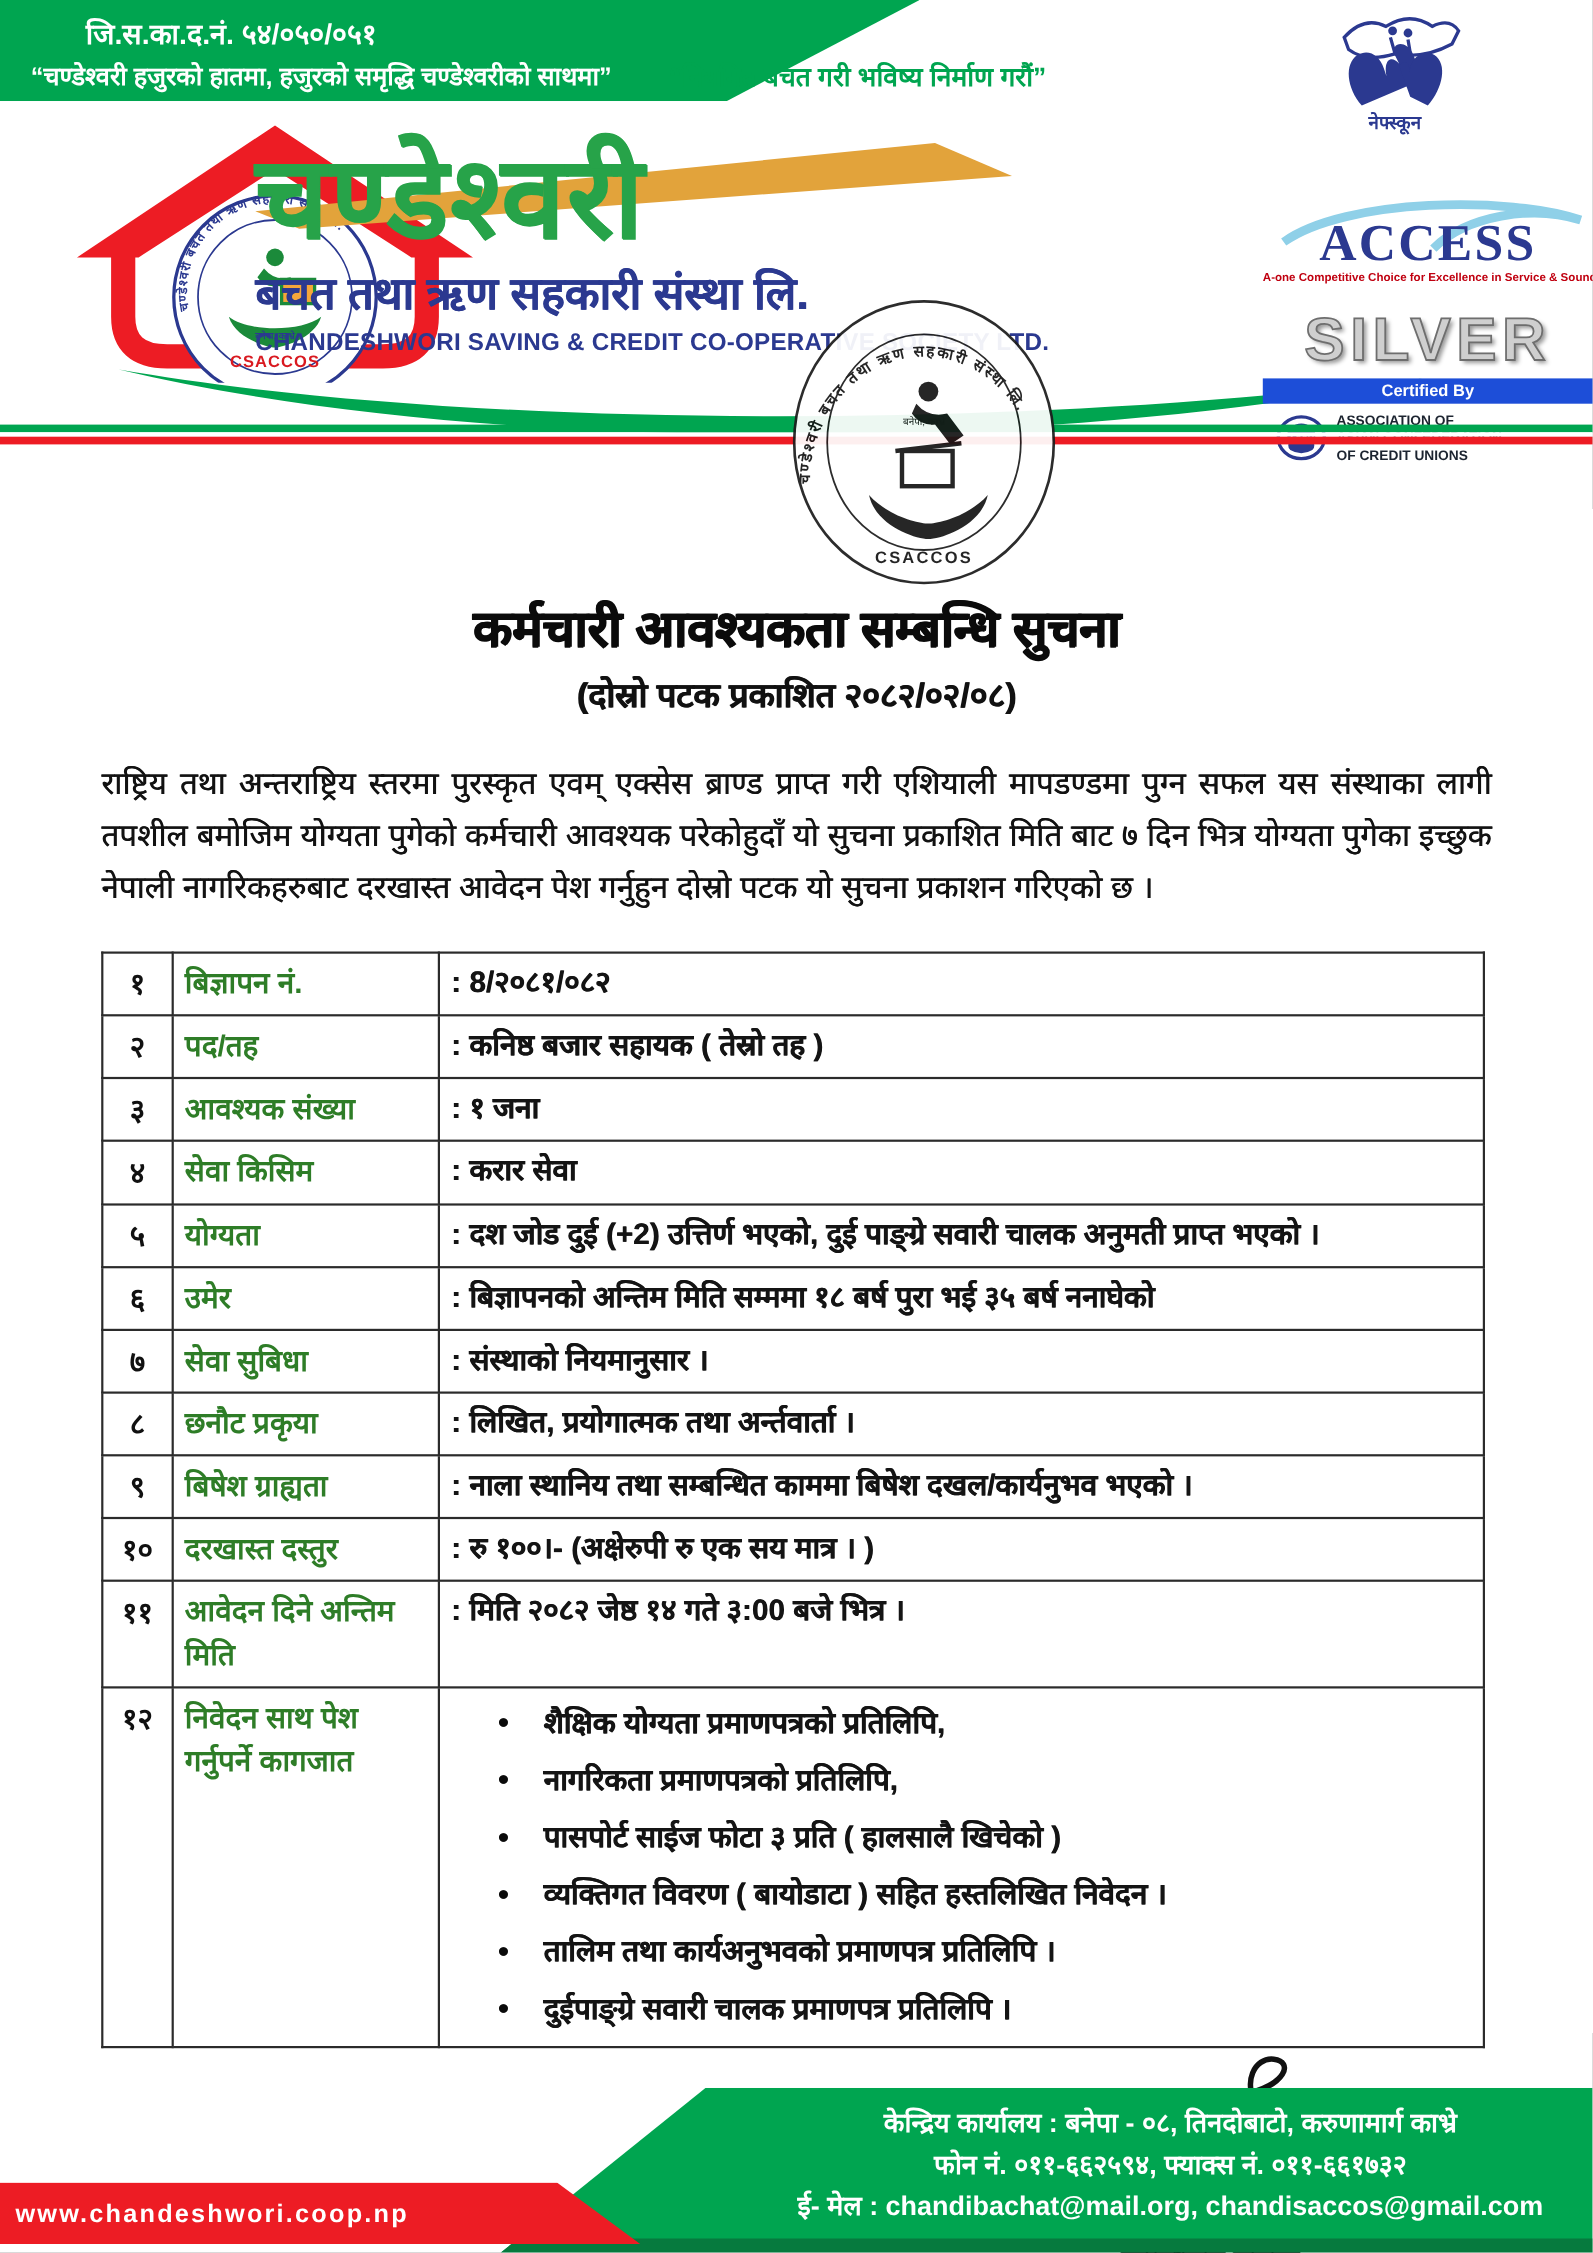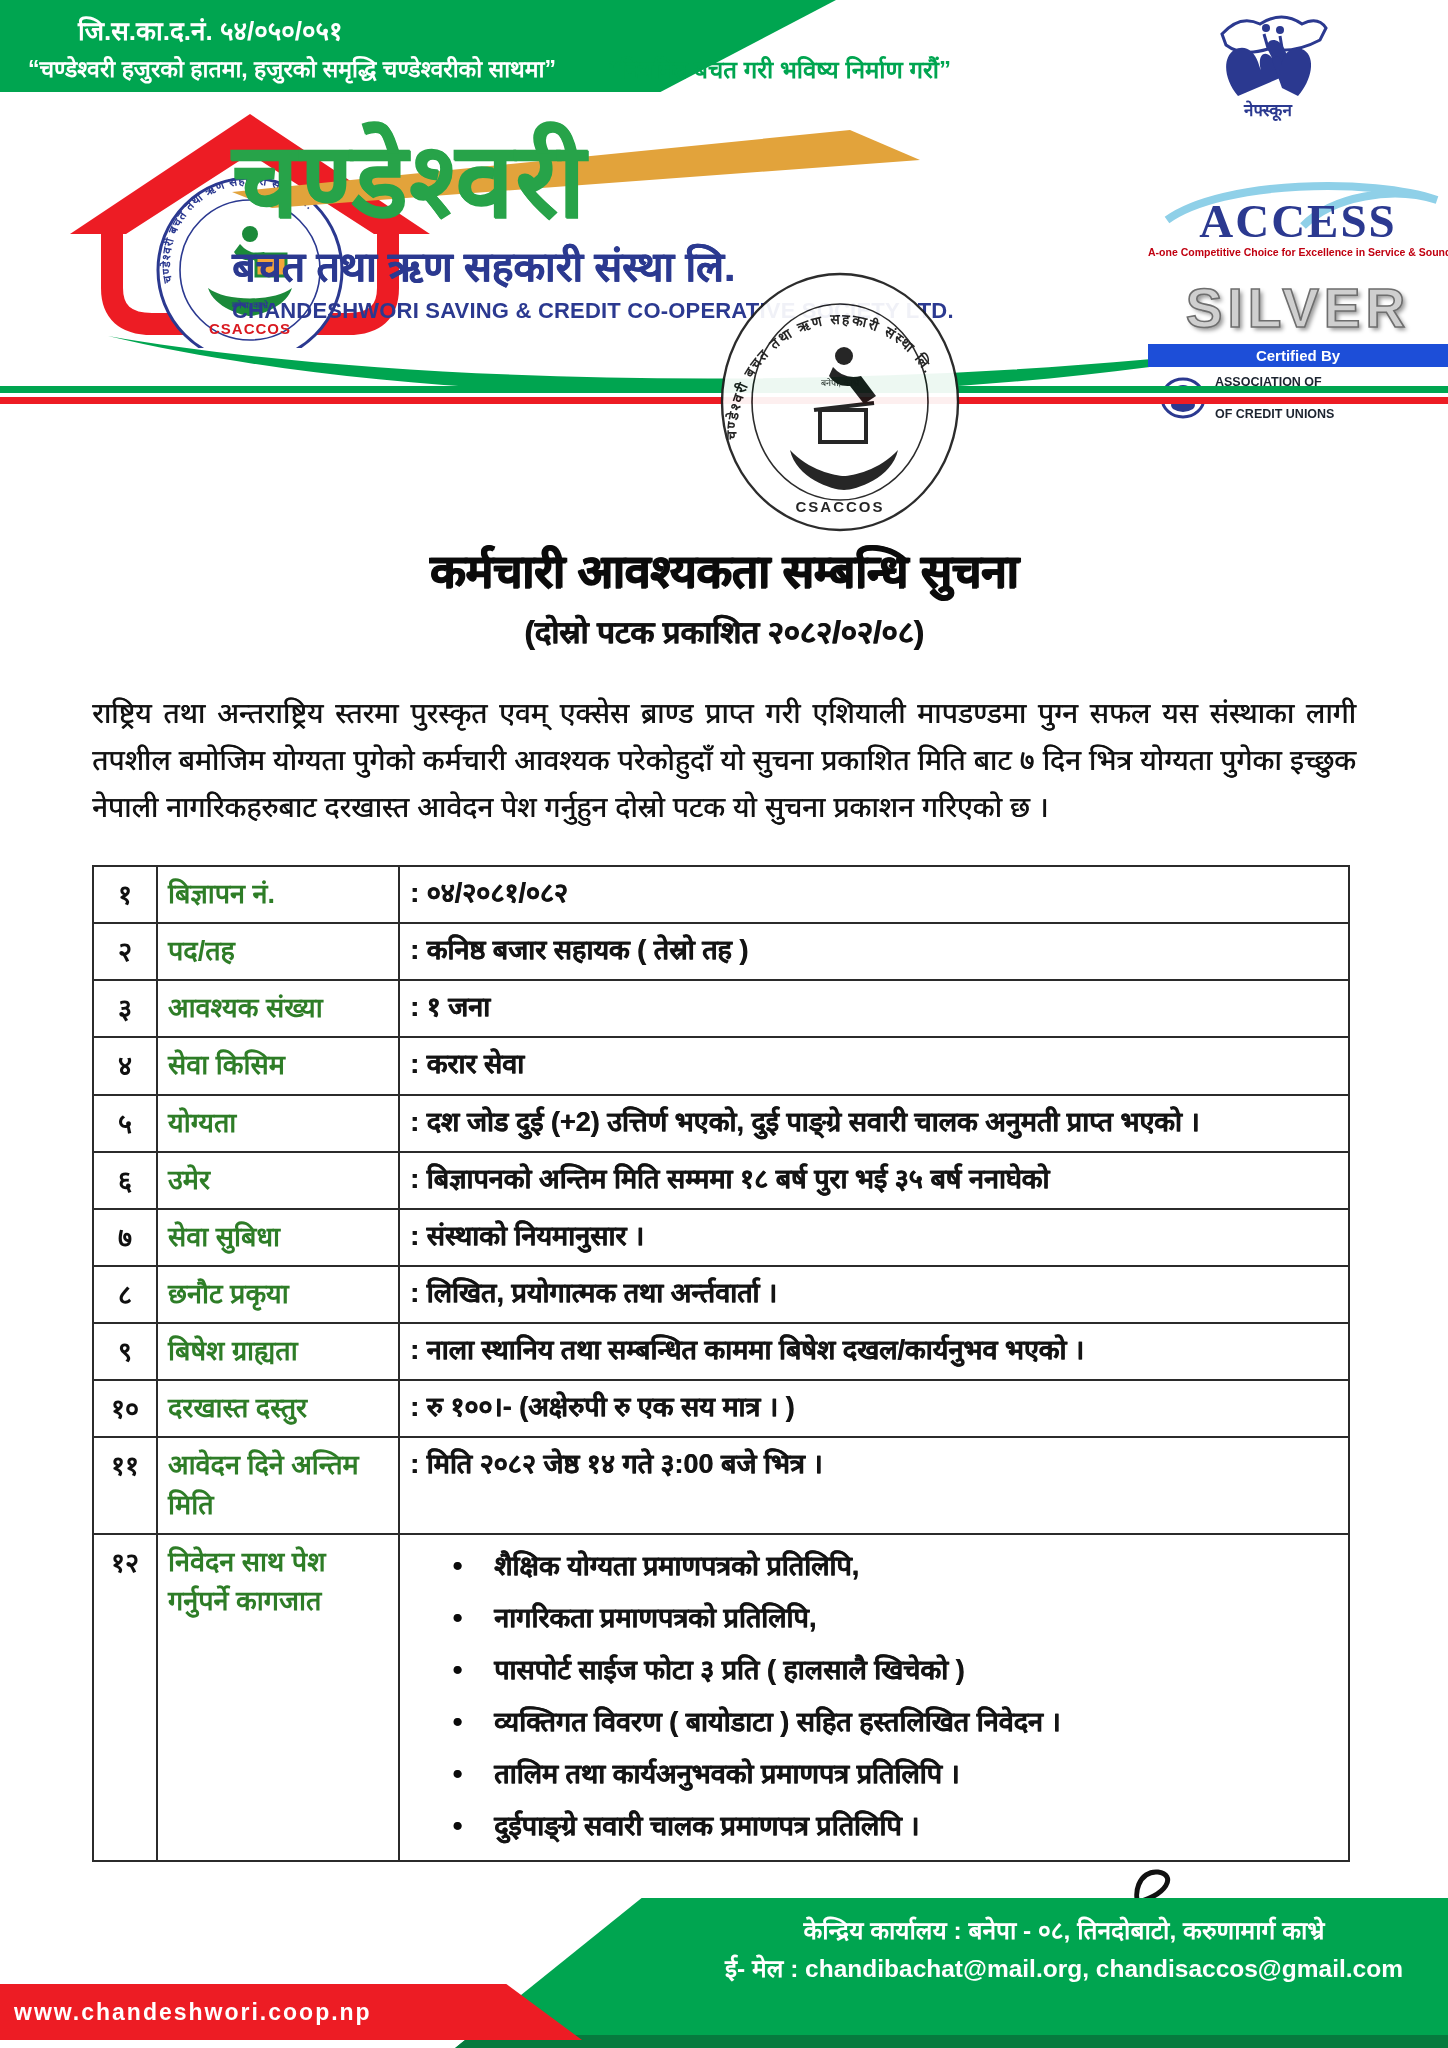--- a/index.html
+++ b/index.html
@@ -190,21 +190,21 @@
 
     <div class="notice-title">कर्मचारी आवश्यकता सम्बन्धि सुचना</div>
     <div class="notice-subtitle">(दोस्रो पटक प्रकाशित २०८२/०२/०८)</div>
     <div class="notice-body">राष्ट्रिय तथा अन्तराष्ट्रिय स्तरमा पुरस्कृत एवम् एक्सेस ब्राण्ड प्राप्त गरी एशियाली मापडण्डमा पुग्न सफल यस संस्थाका लागी तपशील बमोजिम योग्यता पुगेको कर्मचारी आवश्यक परेकोहुदाँ यो सुचना प्रकाशित मिति बाट ७ दिन भित्र योग्यता पुगेका इच्छुक नेपाली  नागरिकहरुबाट दरखास्त आवेदन पेश गर्नुहुन दोस्रो पटक यो सुचना प्रकाशन गरिएको छ ।</div>
 
     <table class="req">
       <tbody>
         <tr>
           <td class="c-num">१</td>
           <td class="c-label">बिज्ञापन नं.</td>
-          <td class="c-value">: ०४/२०८१/०८२</td>
+          <td class="c-value">: 8/२०८१/०८२</td>
         </tr>
         <tr>
           <td class="c-num">२</td>
           <td class="c-label">पद/तह</td>
           <td class="c-value">: कनिष्ठ बजार सहायक ( तेस्रो तह )</td>
         </tr>
         <tr>
           <td class="c-num">३</td>
           <td class="c-label">आवश्यक संख्या</td>
           <td class="c-value">: १ जना</td>
@@ -273,20 +273,21 @@
       </svg>
       <div class="sig-rule"></div>
       <div class="sig-name">रबिन्द्र भक्त पोटे</div>
       <div class="sig-title">कार्यालय प्रमुख</div>
     </div>
   </div>
 
   <div class="footer-green">
     <div class="footer-lines">
       <div>केन्द्रिय कार्यालय : बनेपा - ०८, तिनदोबाटो, करुणामार्ग काभ्रे</div>
+      <div>फोन नं. ०११-६६२५९४, फ्याक्स नं. ०११-६६१७३२</div>
       <div>ई- मेल : chandibachat@mail.org, chandisaccos@gmail.com</div>
     </div>
     <div class="footer-dark"></div>
   </div>
   <div class="footer-red">
     <div class="website">www.chandeshwori.coop.np</div>
   </div>
 
 </div>
 

